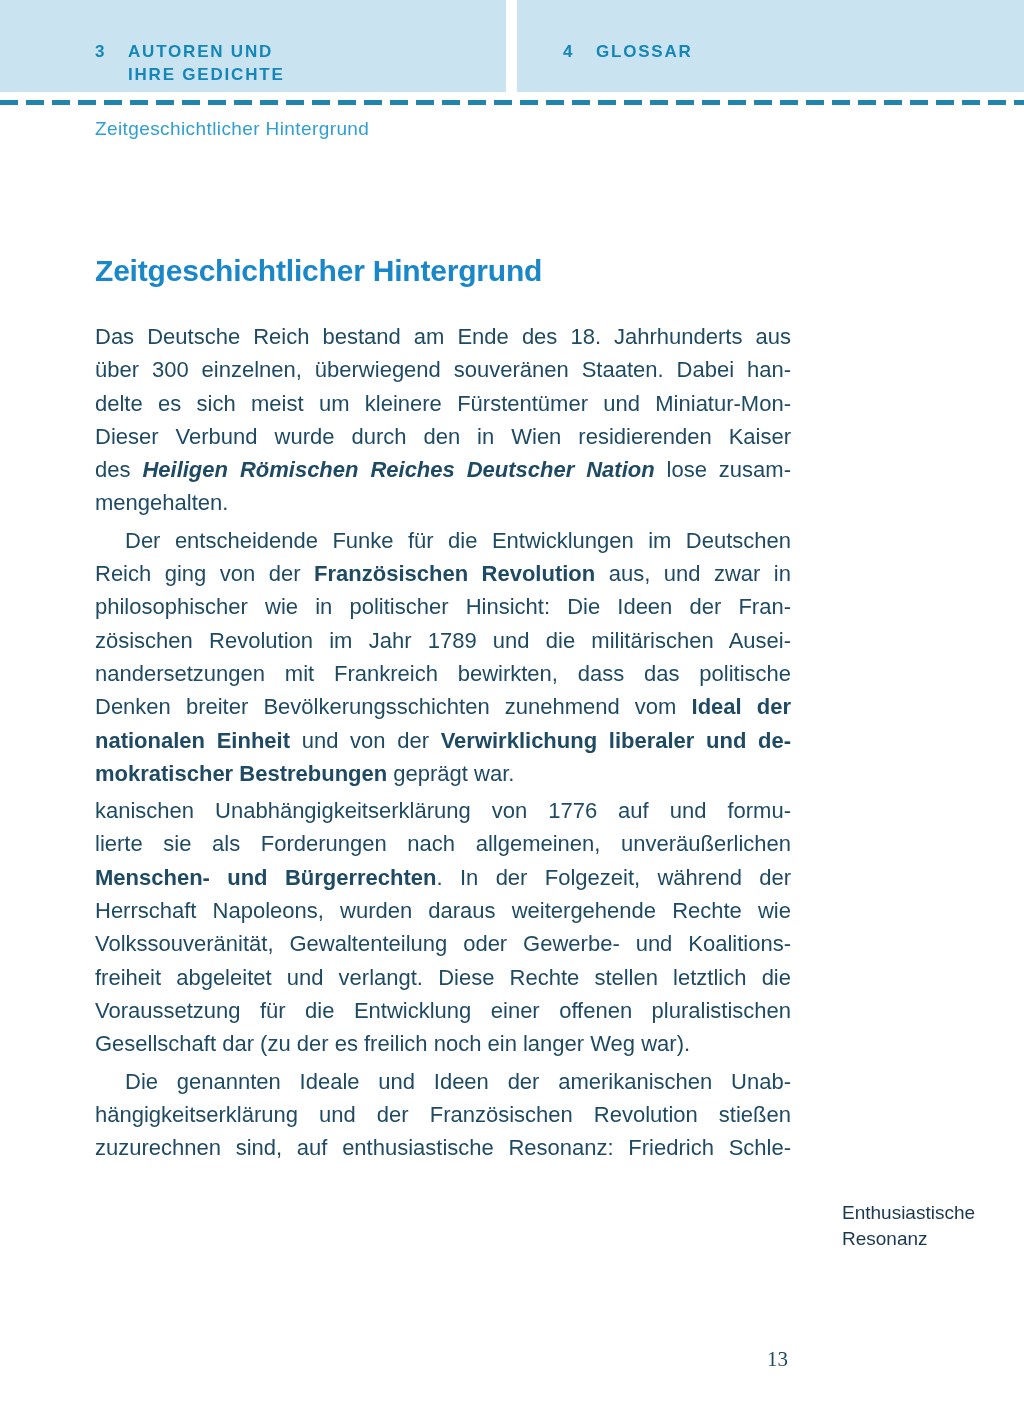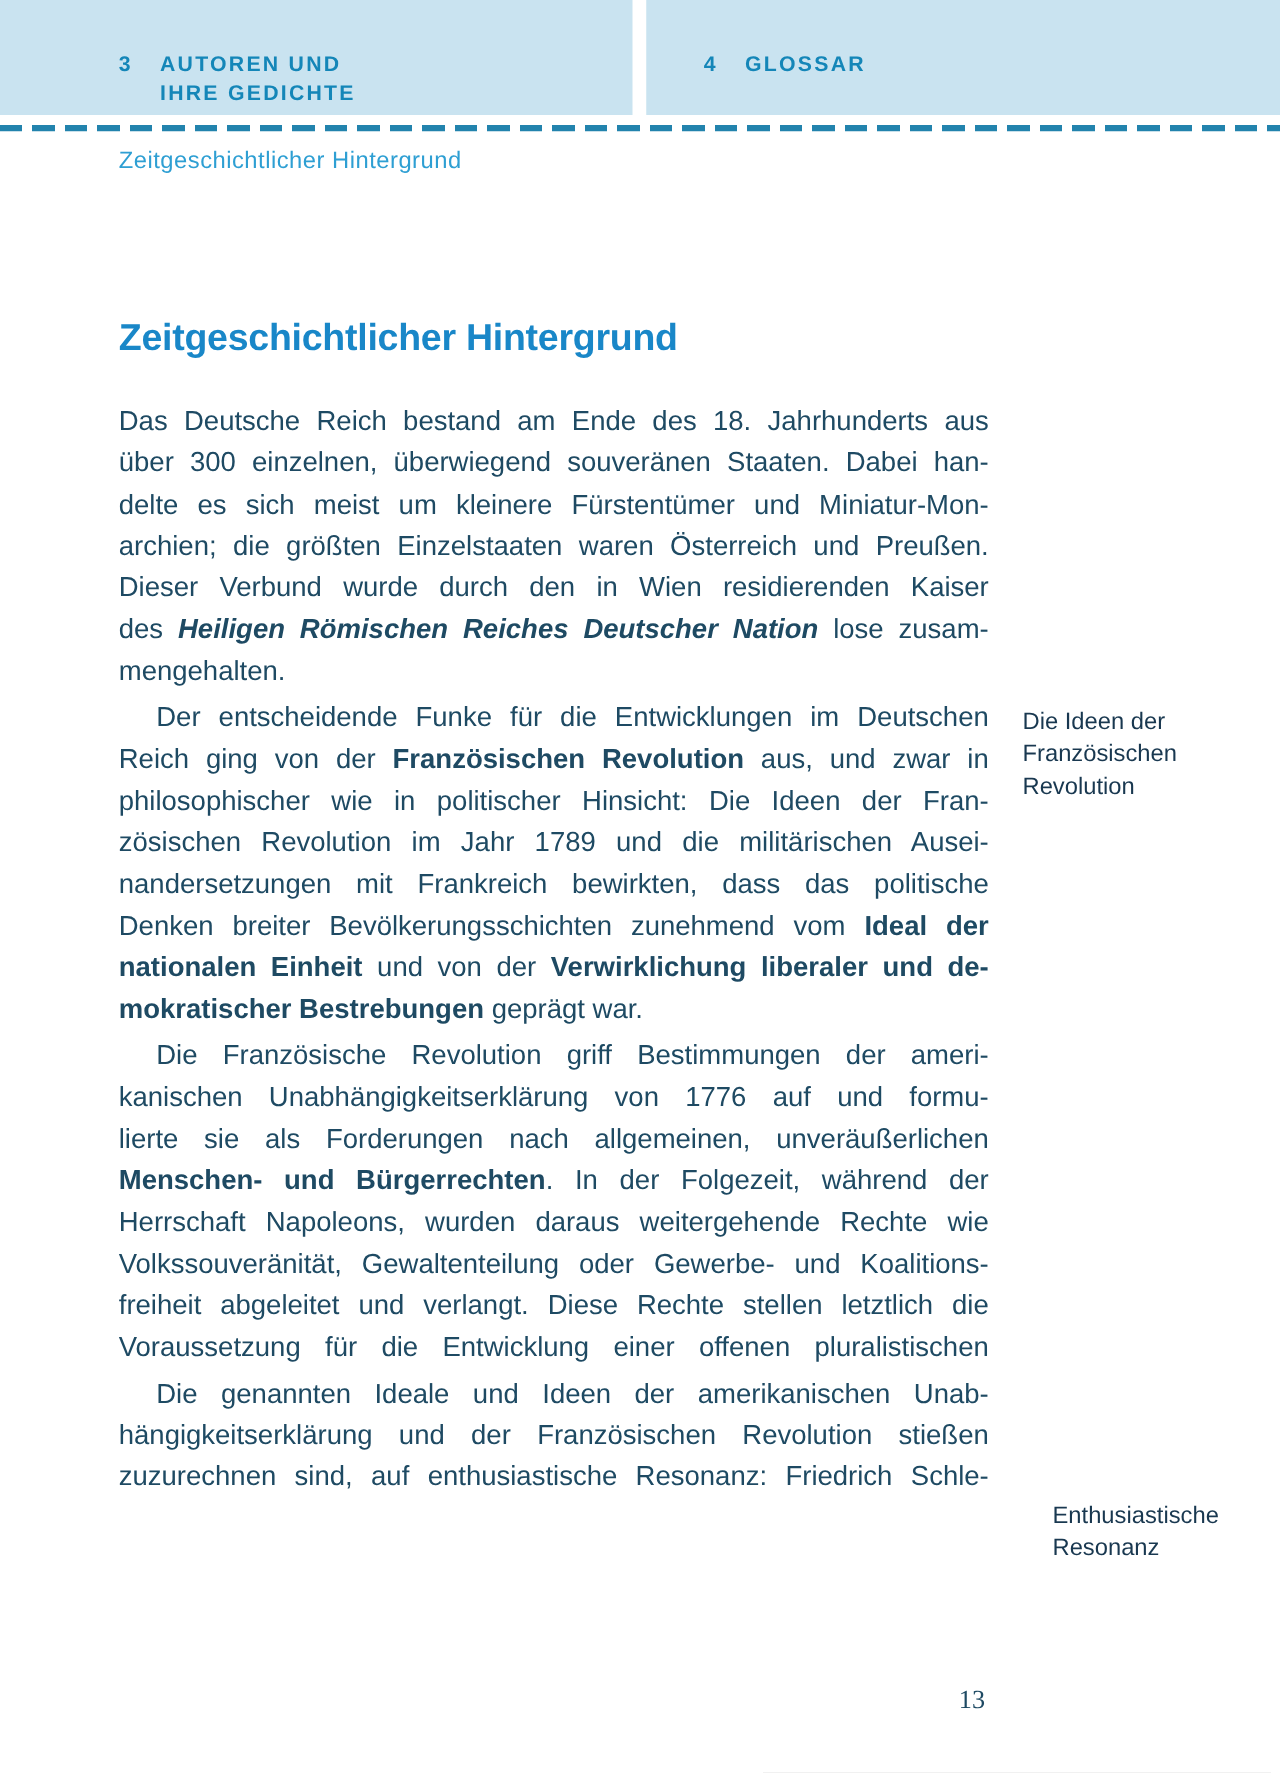--- a/index.html
+++ b/index.html
@@ -131,50 +131,48 @@
 
   <div class="running-header">Zeitgeschichtlicher Hintergrund</div>
 
   <h1 class="page-title">Zeitgeschichtlicher Hintergrund</h1>
 
   <div class="body-text">
       <div class="paragraph">
         <div class="line"><span class="seg">Das Deutsche Reich bestand am Ende des 18. Jahrhunderts aus</span></div>
         <div class="line"><span class="seg">über 300 einzelnen, überwiegend souveränen Staaten. Dabei han-</span></div>
         <div class="line"><span class="seg">delte es sich meist um kleinere Fürstentümer und Miniatur-Mon-</span></div>
-        <div class="line"><span class="seg">archien; die größten Einzelstaaten waren Österreich und Preußen.</span></div>
         <div class="line"><span class="seg">Dieser Verbund wurde durch den in Wien residierenden Kaiser</span></div>
         <div class="line"><span class="seg">des </span><span class="seg-bi">Heiligen Römischen Reiches Deutscher Nation</span><span class="seg"> lose zusam-</span></div>
         <div class="line last"><span class="seg">mengehalten.</span></div>
       </div>
       <div class="paragraph">
         <div class="line indented"><span class="seg">Der entscheidende Funke für die Entwicklungen im Deutschen</span></div>
         <div class="line"><span class="seg">Reich ging von der </span><span class="seg-b">Französischen Revolution</span><span class="seg"> aus, und zwar in</span></div>
         <div class="line"><span class="seg">philosophischer wie in politischer Hinsicht: Die Ideen der Fran-</span></div>
         <div class="line"><span class="seg">zösischen Revolution im Jahr 1789 und die militärischen Ausei-</span></div>
         <div class="line"><span class="seg">nandersetzungen mit Frankreich bewirkten, dass das politische</span></div>
         <div class="line"><span class="seg">Denken breiter Bevölkerungsschichten zunehmend vom </span><span class="seg-b">Ideal der</span></div>
         <div class="line"><span class="seg-b">nationalen Einheit</span><span class="seg"> und von der </span><span class="seg-b">Verwirklichung liberaler und de-</span></div>
         <div class="line last"><span class="seg-b">mokratischer Bestrebungen</span><span class="seg"> geprägt war.</span></div>
       </div>
       <div class="paragraph">
-        <div class="line indented"><span class="seg">Die Französische Revolution griff Bestimmungen der ameri-</span></div>
         <div class="line"><span class="seg">kanischen Unabhängigkeitserklärung von 1776 auf und formu-</span></div>
         <div class="line"><span class="seg">lierte sie als Forderungen nach allgemeinen, unveräußerlichen</span></div>
         <div class="line"><span class="seg-b">Menschen- und Bürgerrechten</span><span class="seg">. In der Folgezeit, während der</span></div>
         <div class="line"><span class="seg">Herrschaft Napoleons, wurden daraus weitergehende Rechte wie</span></div>
         <div class="line"><span class="seg">Volkssouveränität, Gewaltenteilung oder Gewerbe- und Koalitions-</span></div>
         <div class="line"><span class="seg">freiheit abgeleitet und verlangt. Diese Rechte stellen letztlich die</span></div>
         <div class="line"><span class="seg">Voraussetzung für die Entwicklung einer offenen pluralistischen</span></div>
+        <div class="line last"><span class="seg">Gesellschaft dar (zu der es freilich noch ein langer Weg war).</span></div>
       </div>
       <div class="paragraph">
         <div class="line indented"><span class="seg">Die genannten Ideale und Ideen der amerikanischen Unab-</span></div>
         <div class="line"><span class="seg">hängigkeitserklärung und der Französischen Revolution stießen</span></div>
         <div class="line"><span class="seg">zuzurechnen sind, auf enthusiastische Resonanz: Friedrich Schle-</span></div>
       </div>
     </div>
 
-  <aside class="margin-note note-1">Die Ideen der<br>Französischen<br>Revolution</aside>
   <aside class="margin-note note-2">Enthusiastische<br>Resonanz</aside>
 
   <div class="page-number">13</div>
 
 </div>
 
 </body></html>

